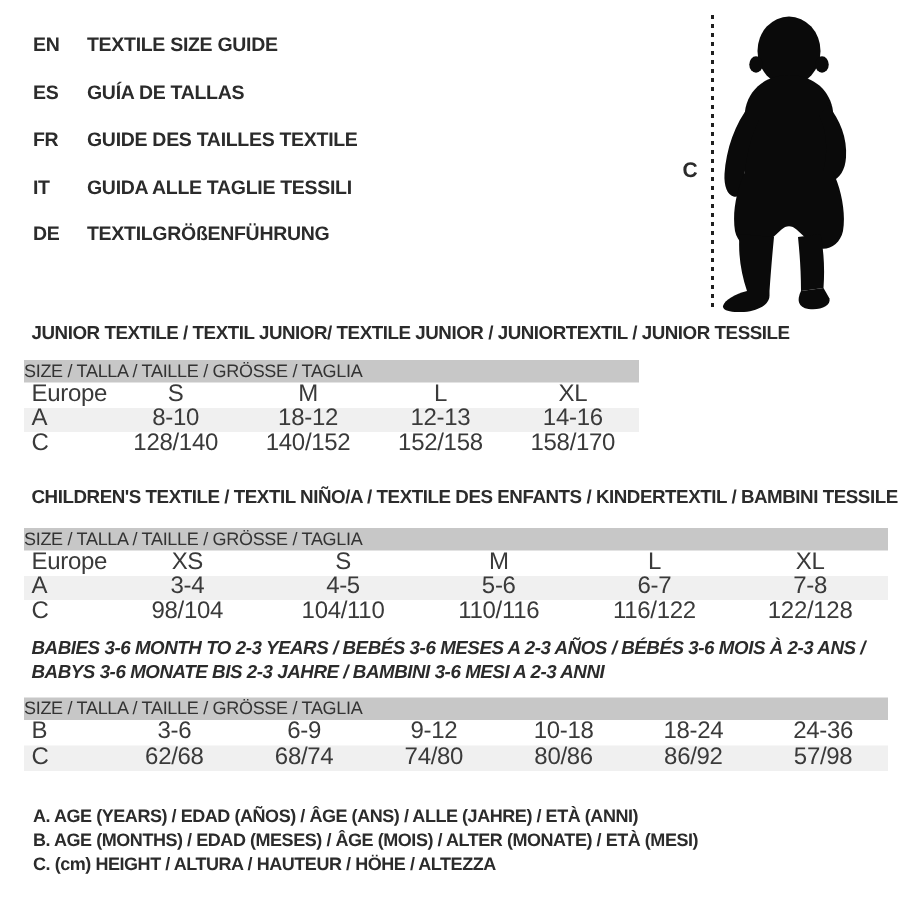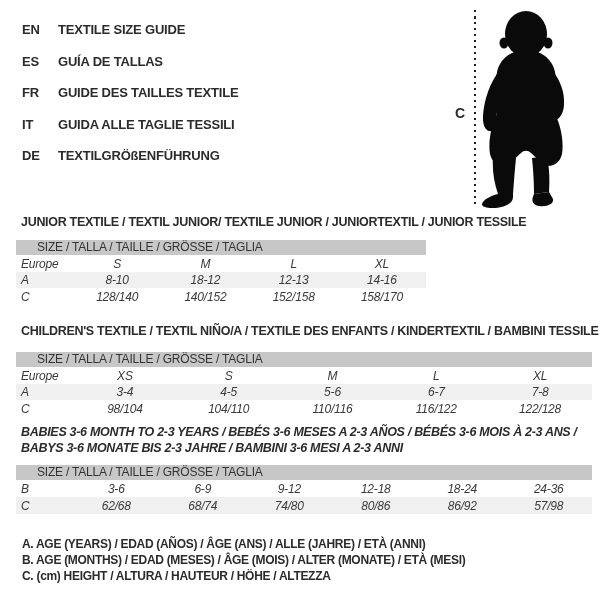--- a/index.html
+++ b/index.html
@@ -30,23 +30,23 @@
   .tbl-title{
     padding-left:5px;font-weight:700;font-size:12.5px;letter-spacing:-0.3px;
     white-space:nowrap;color:#2b2b2b;
   }
   .tbl-junior .tbl-title{height:25px;}
   .tbl-children .tbl-title{height:28px;}
   .tbl-babies .t-line{height:16px;line-height:16px;font-style:italic;}
   .tbl-babies .title-wrap{height:41px;}
   .size-bar{
     height:15px;line-height:15px;background:#c7c7c7;color:#333333;
-    font-size:12px;padding-left:21px;letter-spacing:-0.2px;white-space:nowrap;overflow:hidden;
+    font-size:12px;padding-left:0;letter-spacing:-0.2px;white-space:nowrap;overflow:hidden;
   }
-  .t-row{display:flex;align-items:center;height:17px;font-size:12px;color:#3a3a3a;letter-spacing:-0.2px;font-style:italic;}
+  .t-row{display:flex;align-items:flex-end;height:17px;font-size:16px;color:#3a3a3a;letter-spacing:-0.2px;}
   .t-row.stripe{background:#f0f0f0;height:16px;}
   .t-row .lbl{width:52px;padding-left:5px;flex:none;}
   .t-row .val{flex:1;text-align:center;}
 
   
   .legend{position:absolute;left:22px;top:536px;}
   .legend-line{height:16px;line-height:16px;font-weight:700;font-size:12px;letter-spacing:-0.3px;white-space:nowrap;}
 </style>
 </head>
 <body>
@@ -151,21 +151,21 @@
   <div class="title-wrap">
     <div class="tbl-title t-line">BABIES 3-6 MONTH TO 2-3 YEARS / BEBÉS 3-6 MESES A 2-3 AÑOS / BÉBÉS 3-6 MOIS À 2-3 ANS /</div>
     <div class="tbl-title t-line">BABYS 3-6 MONATE BIS 2-3 JAHRE / BAMBINI 3-6 MESI A 2-3 ANNI</div>
   </div>
   <div class="size-bar">SIZE / TALLA / TAILLE / GRÖSSE / TAGLIA</div>
   <div class="t-row">
     <span class="lbl">B</span>
     <span class="val">3-6</span>
     <span class="val">6-9</span>
     <span class="val">9-12</span>
-    <span class="val">12-18</span>
+    <span class="val">10-18</span>
     <span class="val">18-24</span>
     <span class="val">24-36</span>
   </div>
   <div class="t-row stripe" style="height:17px;">
     <span class="lbl">C</span>
     <span class="val">62/68</span>
     <span class="val">68/74</span>
     <span class="val">74/80</span>
     <span class="val">80/86</span>
     <span class="val">86/92</span>

